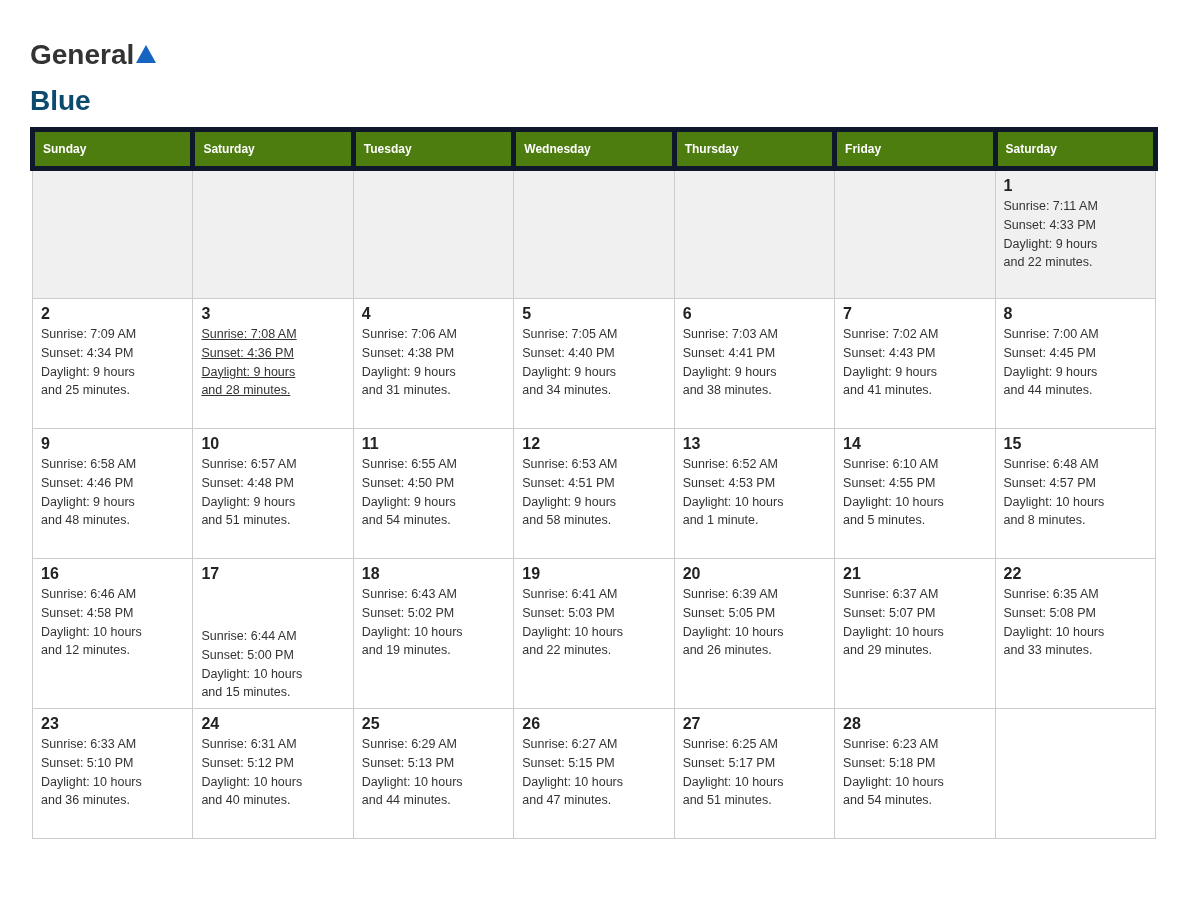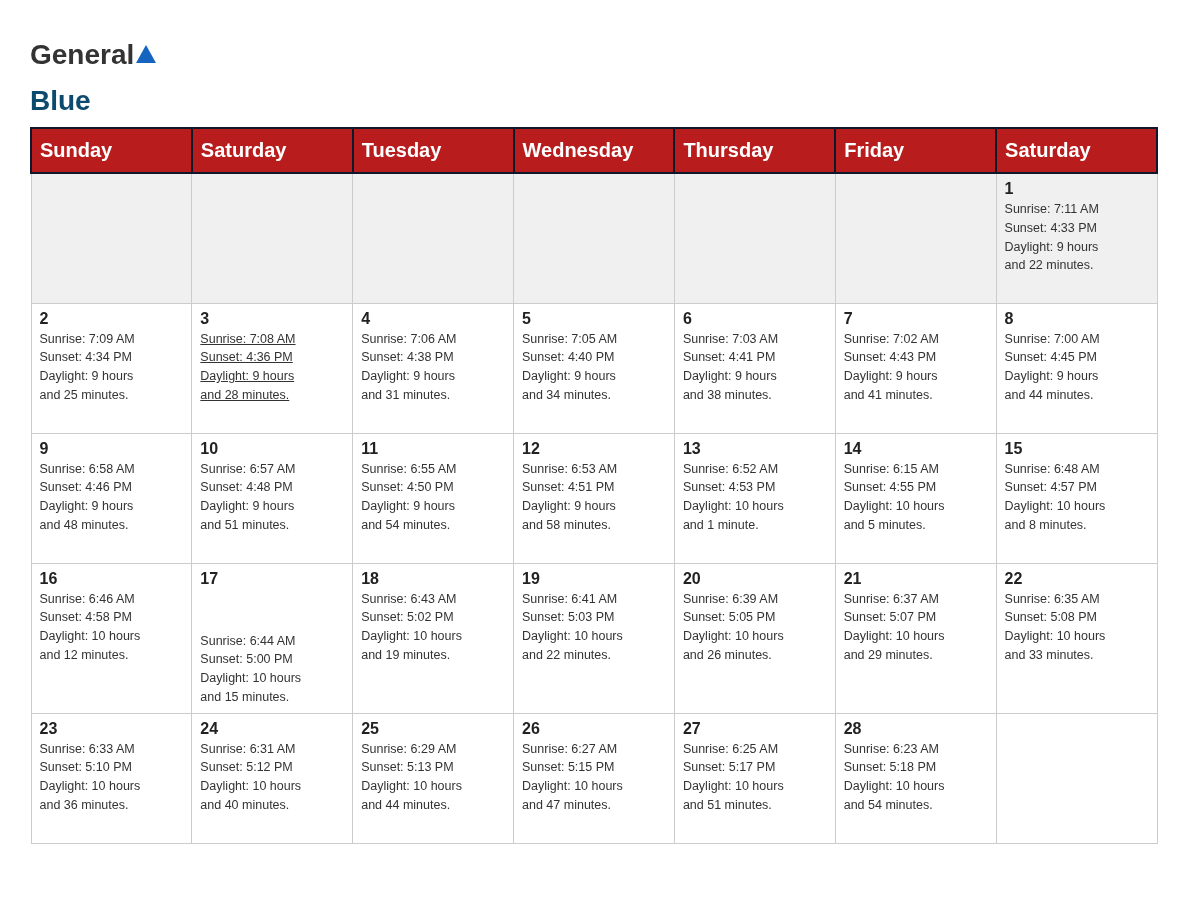--- a/index.html
+++ b/index.html
@@ -34,26 +34,26 @@
       font-size: 20px;
       color: #444;
       margin-top: 4px;
     }
     .calendar {
       width: 100%;
       border-collapse: collapse;
       margin-top: 8px;
     }
     .calendar thead tr th {
-      background: #b91c1c;
+      background: #4d7c0f;
       color: #fff;
-      font-size: 20px;
+      font-size: 12px;
       font-weight: bold;
       padding: 10px 8px;
-      border: 2px solid #0f172a;
+      border: 5px solid #0f172a;
       text-align: left;
     }
     .calendar tbody tr td {
       border: 1px solid #ccc;
       vertical-align: top;
       padding: 6px 8px;
       width: 14.28%;
       min-height: 110px;
       height: 130px;
       font-size: 13px;
@@ -206,21 +206,21 @@
         </td>
         <td>
           <span class="day-number">13</span>
           <div class="day-info" style="white-space: pre-line;">Sunrise: 6:52 AM
 Sunset: 4:53 PM
 Daylight: 10 hours
 and 1 minute.</div>
         </td>
         <td>
           <span class="day-number">14</span>
-          <div class="day-info" style="white-space: pre-line;">Sunrise: 6:15 AM
+          <div class="day-info" style="white-space: pre-line;">Sunrise: 6:10 AM
 Sunset: 4:55 PM
 Daylight: 10 hours
 and 5 minutes.</div>
         </td>
         <td>
           <span class="day-number">15</span>
           <div class="day-info" style="white-space: pre-line;">Sunrise: 6:48 AM
 Sunset: 4:57 PM
 Daylight: 10 hours
 and 8 minutes.</div>

